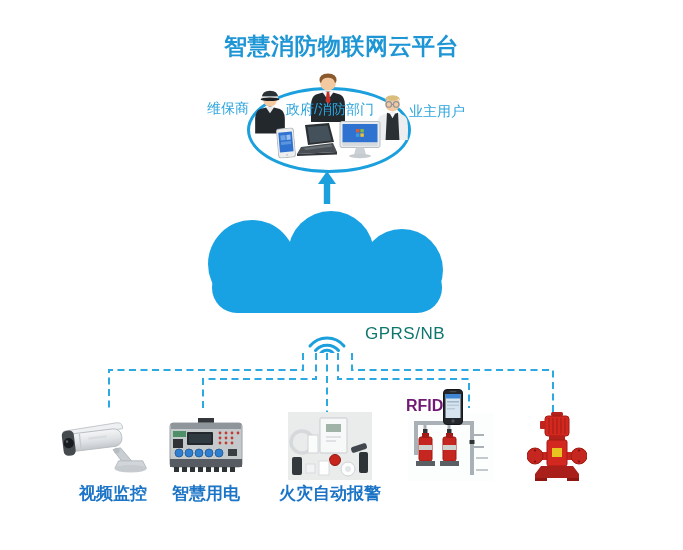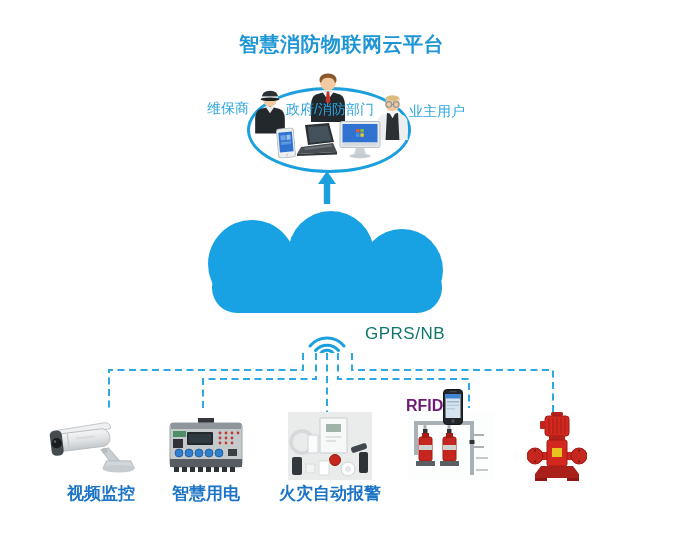--- a/index.html
+++ b/index.html
@@ -3,21 +3,21 @@
 <meta charset="utf-8">
 <style>
   html,body{margin:0;padding:0;background:#fff;}
   .stage{
     position:relative;width:683px;height:550px;background:#ffffff;overflow:hidden;
     font-family:"Liberation Sans","DejaVu Sans",sans-serif;
   }
   .abs{position:absolute;}
   .title{
     left:0;right:0;top:31px;text-align:center;
-    font-size:20px;font-weight:bold;color:#1e96d5;letter-spacing:0.5px;
+    font-size:23px;font-weight:bold;color:#1e96d5;letter-spacing:0.5px;
   }
   .ellipse{
     left:247px;top:87px;width:158px;height:80px;
     border:3px solid #1ca0dd;border-radius:50%;background:transparent;
   }
   .user-label{
     font-size:14px;font-weight:normal;color:#2ba4dd;white-space:nowrap;
     transform:translateX(-50%);
   }
   .cloud-label{
@@ -147,21 +147,21 @@
     <rect x="0.5" y="0.5" width="19" height="35" rx="3.5" fill="#23272b" stroke="#15181a"></rect>
     <rect x="2.5" y="5" width="15" height="24" fill="#d6e4f0"></rect>
     <rect x="2.5" y="5" width="15" height="4.5" fill="#3f87d4"></rect>
     <rect x="4" y="12" width="12" height="1.5" fill="#9fb6c9"></rect>
     <rect x="4" y="15.5" width="12" height="1.5" fill="#b9cbda"></rect>
     <rect x="4" y="19" width="8" height="1.5" fill="#b9cbda"></rect>
     <rect x="6.5" y="2" width="7" height="1.3" rx="0.6" fill="#45494d"></rect>
     <circle cx="10" cy="32" r="1.7" fill="#4a5156"></circle>
   </svg>
 
-  <div class="abs device" style="left:36px;width:130px">
+  <div class="abs device" style="left:48px;width:130px">
     <div class="icon-wrap">
       <svg width="104" height="64" viewBox="0 0 112 68">
         <defs>
           <linearGradient id="camG" x1="0" y1="0" x2="0" y2="1">
             <stop offset="0" stop-color="#f4f5f6"></stop>
               <stop offset="0.55" stop-color="#dfe2e5"></stop>
               <stop offset="1" stop-color="#c2c7cb"></stop>
           </linearGradient>
         </defs>
         <g transform="rotate(-7 45 30)">

